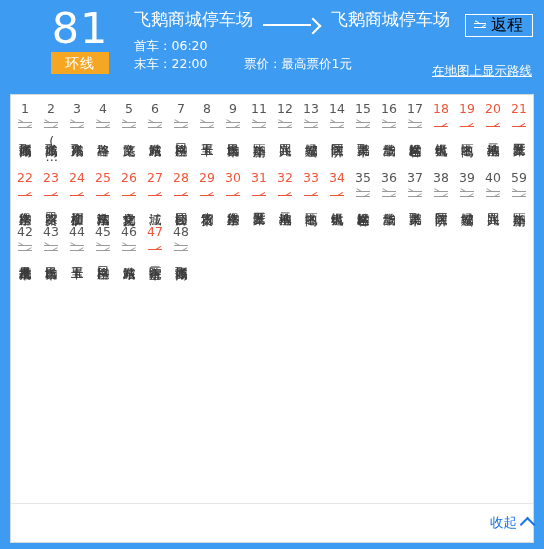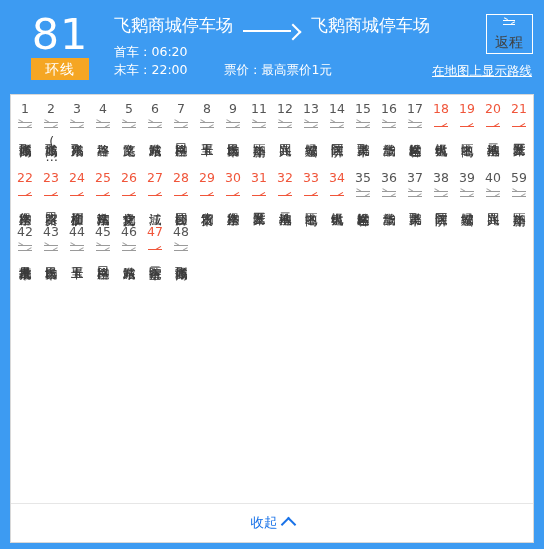--- a/index.html
+++ b/index.html
@@ -18,26 +18,27 @@
     height: 549px;
     background: #3d9bf2;
     box-sizing: border-box;
     display: flex;
     flex-direction: column;
     position: relative;
   }
 
   
   .header {
-    padding: 12px 10px 8px 10px;
+    padding: 6px 10px 8px 10px;
     display: flex;
     align-items: flex-start;
     height: 94px;
     box-sizing: border-box;
     position: relative;
+    margin-left: 20px;
   }
   .badge-col {
     width: 100px;
     flex: 0 0 100px;
     display: flex;
     flex-direction: column;
     align-items: center;
     padding-top: 0px;
   }
   .route-number {
@@ -115,31 +116,30 @@
     font-size: 12.5px;
     text-decoration: underline;
     cursor: pointer;
     white-space: nowrap;
   }
   .return-btn {
     position: absolute;
     right: 11px;
     top: 14px;
     border: 1px solid #ffffff;
-    color: #404040;
-    font-size: 14px;
+    color: #000000;
+    font-size: 16px;
     line-height: 16px;
     padding: 2px 9px 3px 8px;
     display: flex;
     align-items: center;
     gap: 5px;
     cursor: pointer;
     background: transparent;
     white-space: nowrap;
-    flex-direction: column;
   }
   .swap-icon {
     display: inline-block;
     width: 12px;
     height: 10px;
     position: relative;
     flex: 0 0 12px;
   }
   .swap-icon::before,
   .swap-icon::after {
@@ -246,21 +246,21 @@
     text-align: left;
     font-family: "DejaVu Sans", "Liberation Sans", sans-serif;
   }
 
   .collapse-bar {
     margin-top: auto;
     border-top: 1px solid #e6e6e6;
     padding: 10px 0 12px 0;
     display: flex;
     align-items: center;
-    justify-content: center;
+    justify-content: flex-end;
     gap: 5px;
     cursor: pointer;
   }
   .collapse-label {
     color: #1a73e8;
     font-size: 13.5px;
     line-height: 16px;
   }
   .chev-up {
     display: inline-block;

